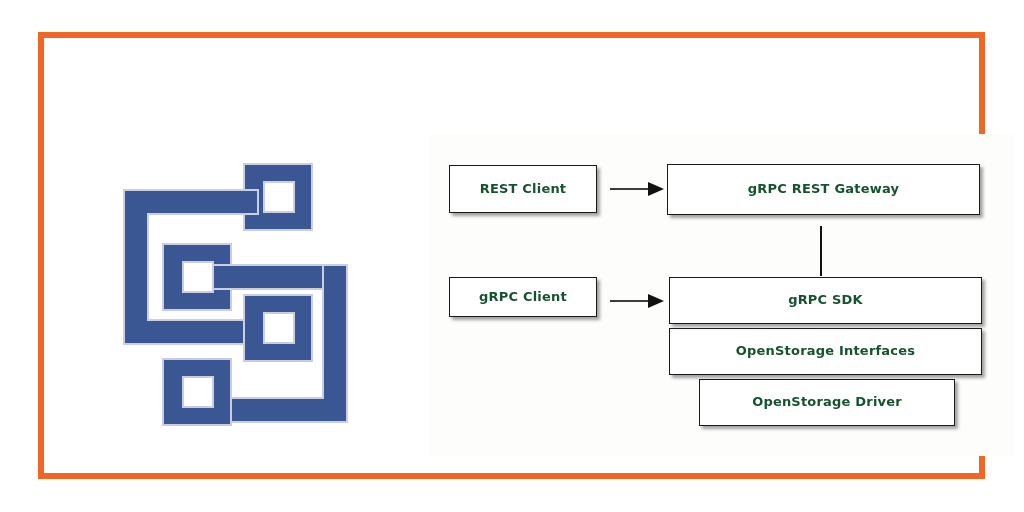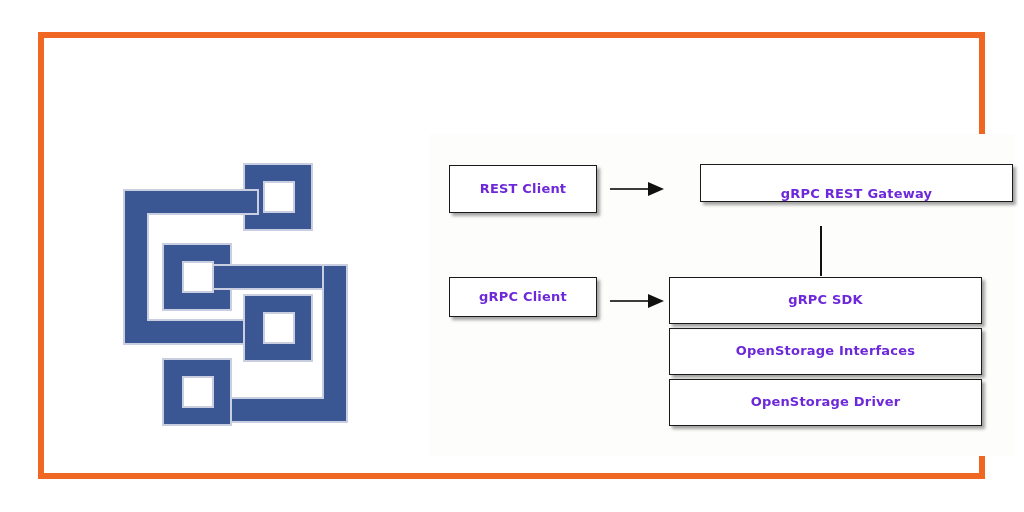--- a/index.html
+++ b/index.html
@@ -70,36 +70,36 @@
     background: #ffffff;
     border: 1px solid #1a1a1a;
     box-shadow: 3px 3px 3px rgba(90,90,90,0.55);
     display: flex;
     align-items: center;
     justify-content: center;
   }
   .node .label {
     font-size: 13px;
     font-weight: bold;
-    color: #6d28d9;
+    color: #14532d;
     letter-spacing: 0.2px;
     text-align: center;
     line-height: 1.1;
     white-space: nowrap;
   }
 
   
   #node-rest-client  { left: 405px; top: 127px; width: 148px; height: 48px; }
   #node-grpc-client  { left: 405px; top: 239px; width: 148px; height: 40px; }
 
   
-  #node-gateway      { left: 656px; top: 126px; width: 313px; height: 38px; align-items: flex-end; }
+  #node-gateway      { left: 623px; top: 126px; width: 313px; height: 51px; }
   #node-sdk          { left: 625px; top: 239px; width: 313px; height: 47px; }
   #node-interfaces   { left: 625px; top: 290px; width: 313px; height: 47px; }
-  #node-driver       { left: 625px; top: 341px; width: 313px; height: 47px; }
+  #node-driver       { left: 655px; top: 341px; width: 256px; height: 47px; }
 
   
   .arrow {
     position: absolute;
     height: 20px;
     width: 58px;
   }
   #arrow-rest { left: 564px; top: 141px; }
   #arrow-grpc { left: 564px; top: 253px; }
   .arrow svg { display: block; }

